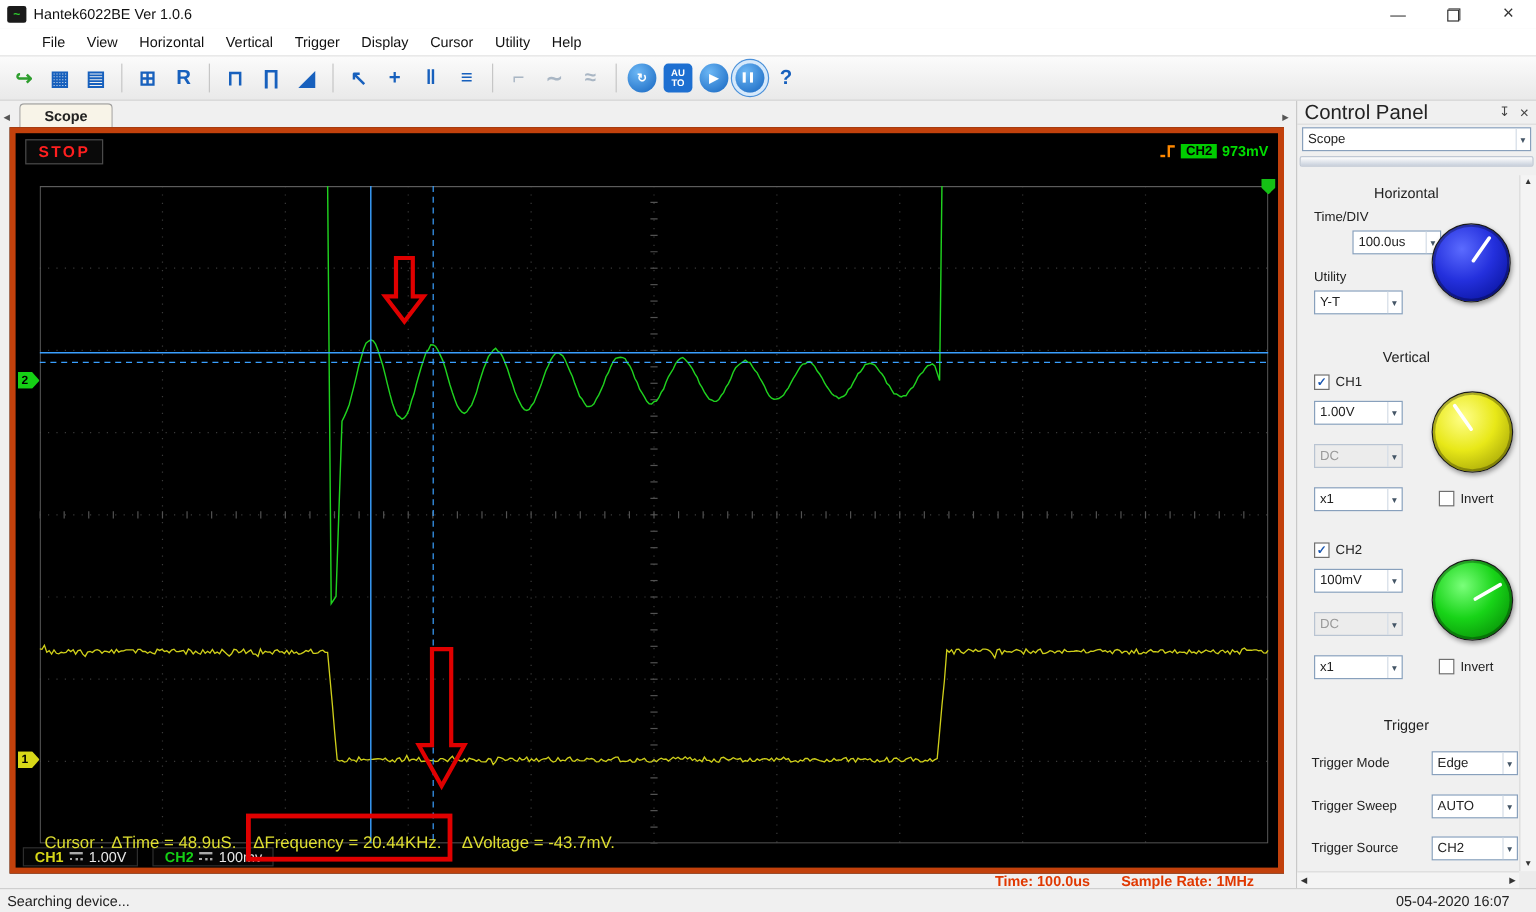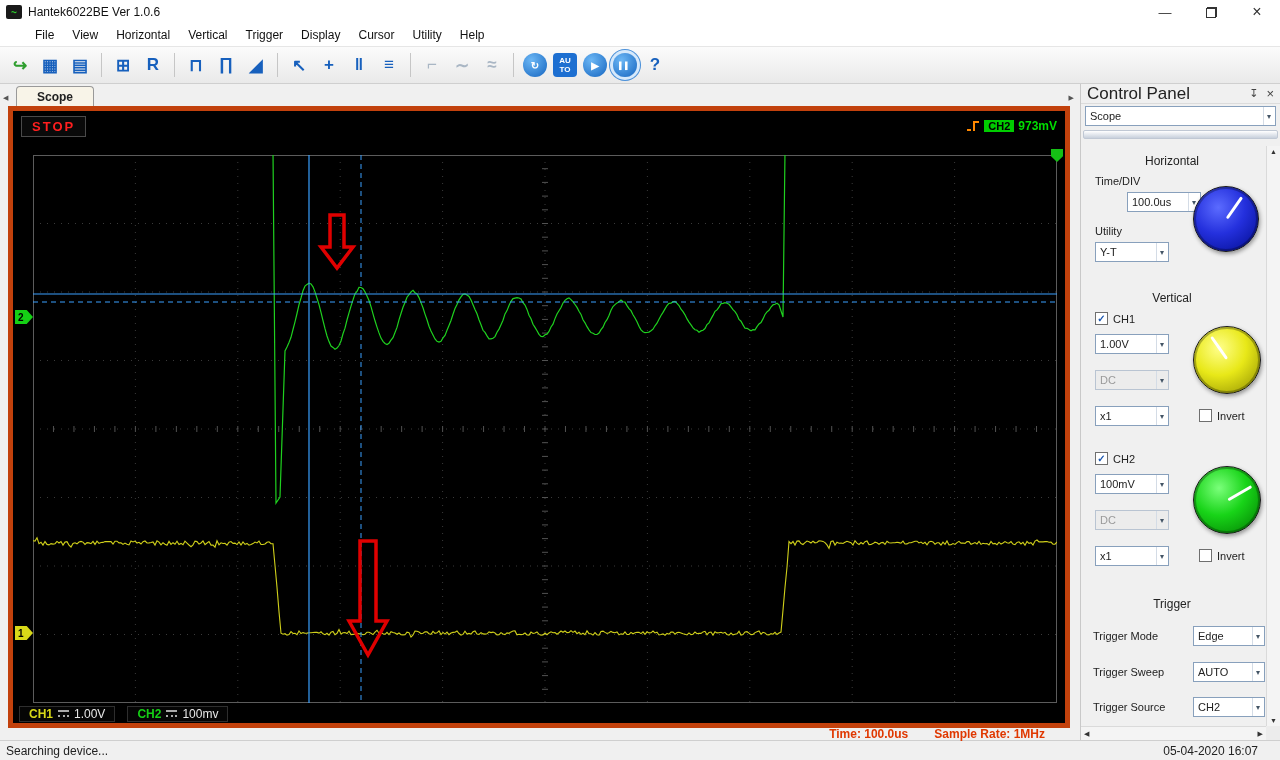--- a/index.html
+++ b/index.html
@@ -322,20 +322,26 @@
               <path d="M297,60 L311,60 L311,92 L320,92 L304,113 L288,92 L297,92 Z" fill="none" stroke="#e00000" stroke-width="3.5"></path>
               <path d="M327,386 L343,386 L343,466 L354,466 L335,500 L316,466 L327,466 Z" fill="none" stroke="#e00000" stroke-width="3.5"></path>
             </svg>
           <div class="ch-marker ch2">
               <span>2</span>
             </div>
           <div class="ch-marker ch1">
               <span>1</span>
             </div>
           <div class="trig-marker"></div>
+          <div class="cursor-readout">
+            <span>Cursor :</span>
+            <span>ΔTime = 48.9uS.</span>
+            <span class="freq-box"><span>ΔFrequency = 20.44KHz.</span></span>
+            <span>ΔVoltage = -43.7mV.</span>
+          </div>
         </div>
         <div class="scope-footer">
           <div class="ch-box">
             <span class="ch1c">CH1</span>
             <span class="coupling-icon"></span>
             <span class="chv">1.00V</span>
           </div>
           <div class="ch-box">
             <span class="ch2c">CH2</span>
             <span class="coupling-icon"></span>

